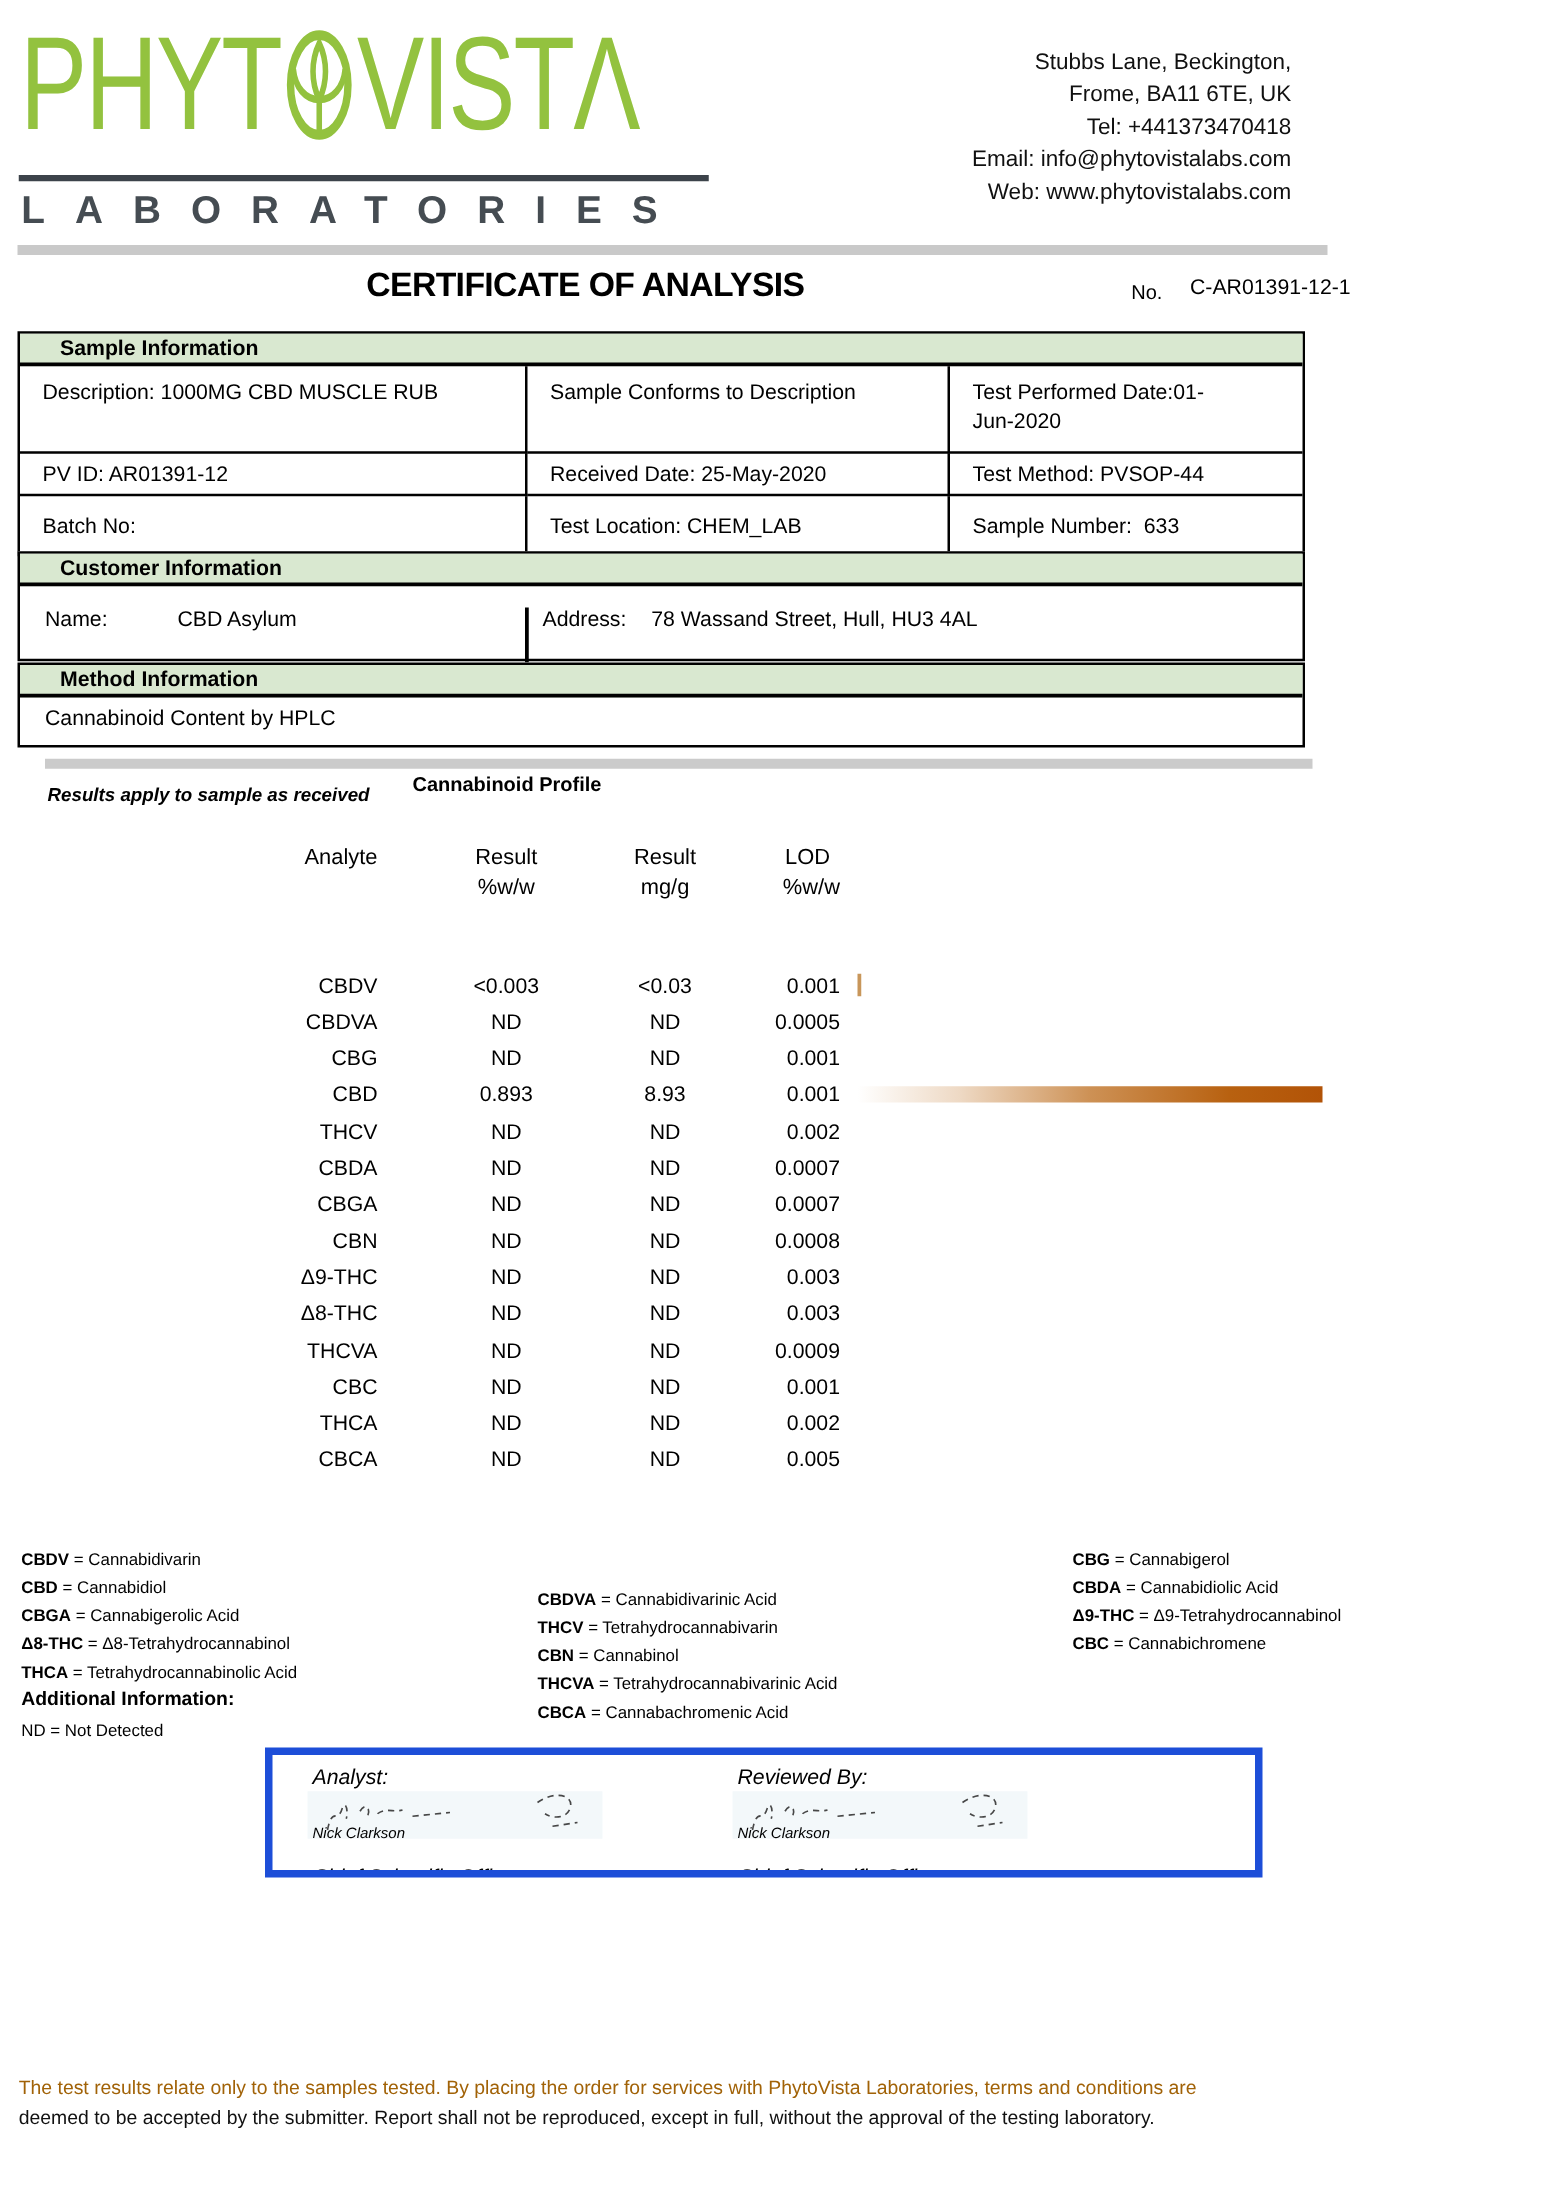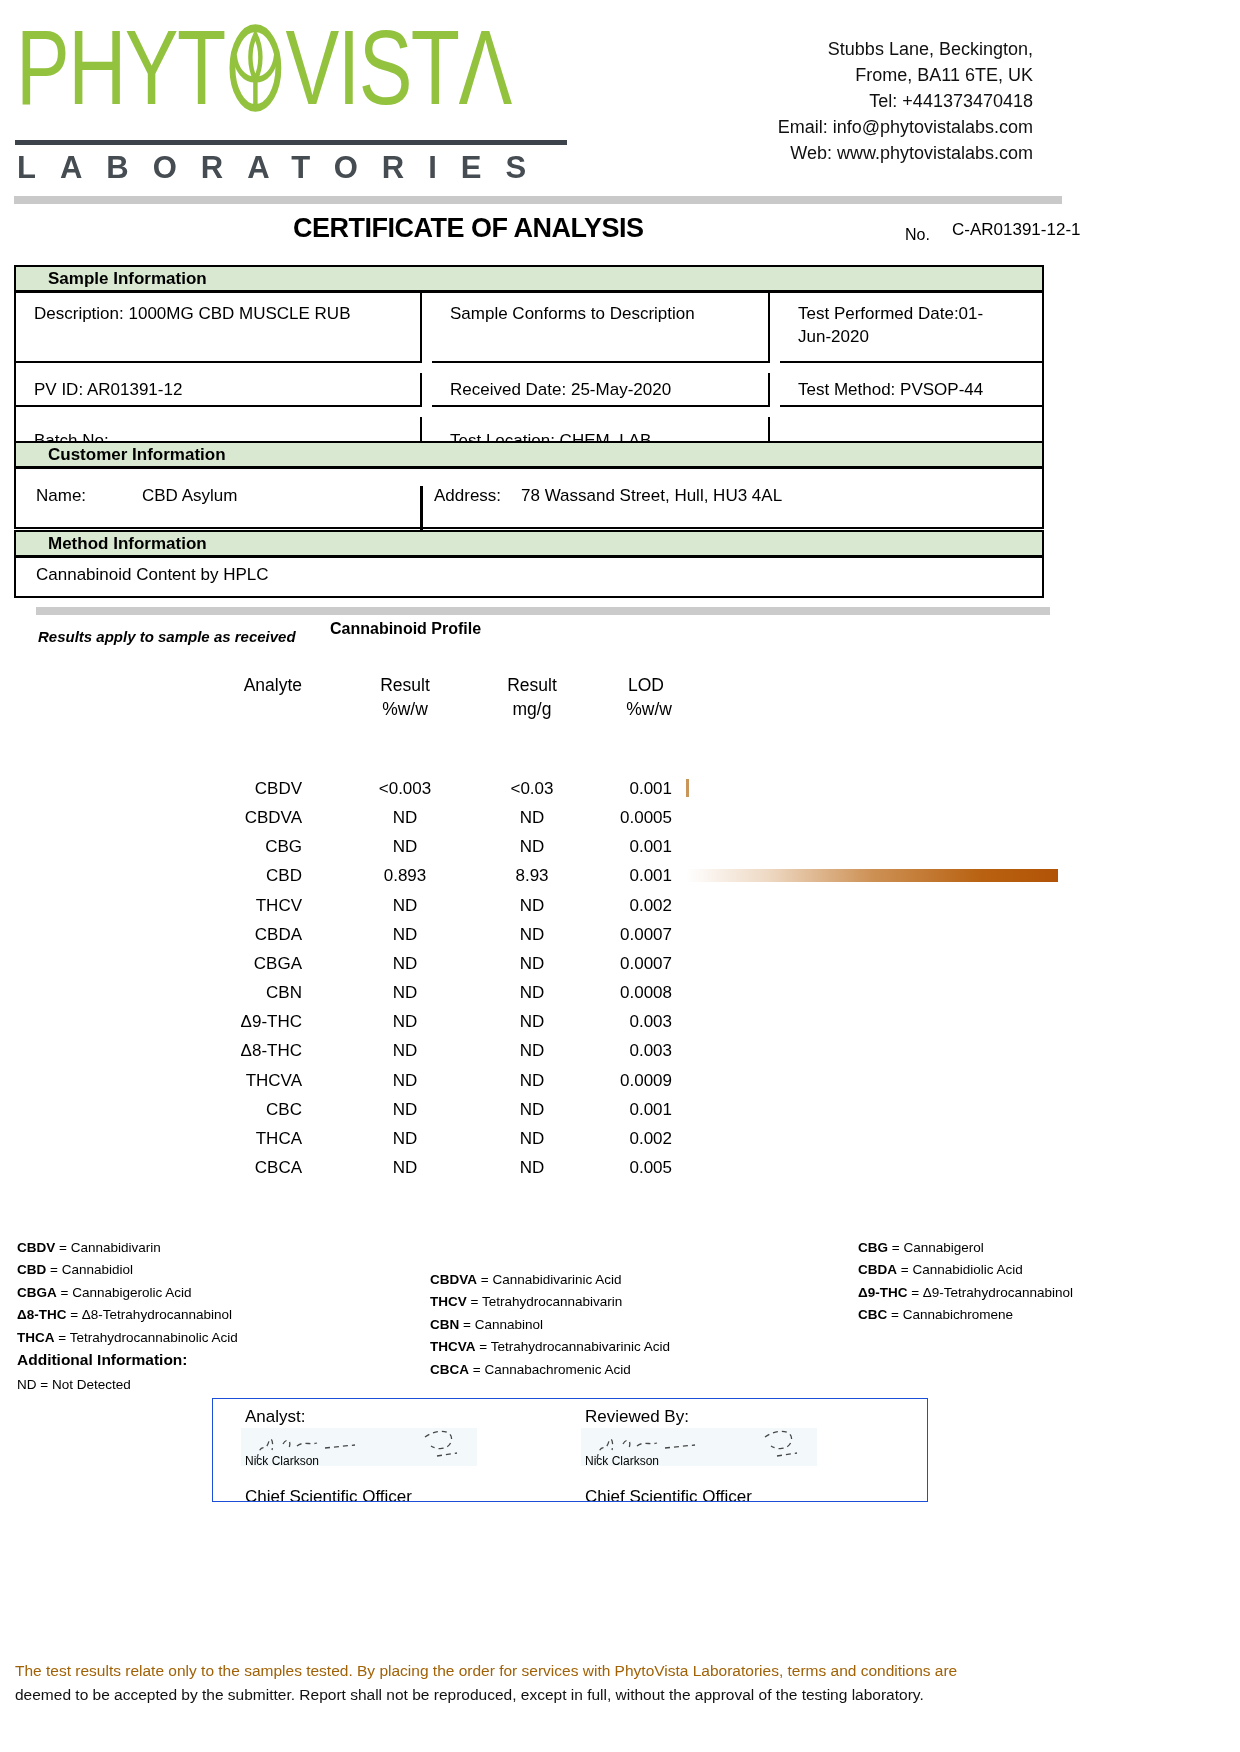--- a/index.html
+++ b/index.html
@@ -22,21 +22,21 @@
 
   .doc-title { position:absolute; left:293px; top:213px; font-size:27px; font-weight:700; letter-spacing:-.5px; }
   .no-label  { position:absolute; left:905px; top:226px; font-size:16px; }
   .no-value  { position:absolute; left:952px; top:220px; font-size:17px; }
 
   
   .sec { position:absolute; left:14px; width:1030px; border:2px solid #000; background:#fff; }
   .sec-h { height:26px; background:#d9e8d0; border-bottom:3px solid #000; font-weight:700;
            font-size:17px; padding-left:32px; display:flex; align-items:center; }
   .sample { top:265px; }
-  .s-grid { display:grid; grid-template-columns:406px 338px 1fr; grid-template-rows:70px 34px 46px;gap:10px; }
+  .s-grid { display:grid; grid-template-columns:406px 338px 1fr; grid-template-rows:70px 34px 46px; }
   .s-cell { font-size:17px; padding:0 10px 0 18px; border-right:2px solid #000; border-bottom:2px solid #000;
             display:flex; align-items:center; line-height:23px; }
   .s-cell:nth-child(3n) { border-right:0; }
   .s-cell:nth-child(n+7) { border-bottom:0; }
   .s-cell:nth-child(-n+3) { align-items:flex-start; padding-top:9px; }
   .s-cell:nth-child(3) { padding-right:58px; }
 
   .cust { top:441px; }
   .cust-row { position:relative; height:58px; font-size:17px; }
   .cust-row span { position:absolute; top:17px; }
@@ -71,21 +71,21 @@
 
   
   .lg-col { position:absolute; top:1237px; font-size:13.5px; line-height:22.4px; }
   .lg-1 { left:17px; } .lg-2 { left:430px;margin-top:32px; } .lg-3 { left:858px; }
   .lg-line b { font-weight:700; }
 
   .add-h { position:absolute; left:17px; top:1351px; font-size:15.5px; font-weight:700; }
   .add-n { position:absolute; left:17px; top:1377px; font-size:13.5px; }
 
   
-  .signoff { position:absolute; left:212px; top:1398px; width:716px; height:104px; border:1px solid #1d4ed8; overflow:hidden; }
+  .signoff { position:absolute; left:212px; top:1398px; width:798px; height:104px; border:6px solid #1d4ed8; overflow:hidden;font-style:italic; }
   .signoff .lbl  { position:absolute; top:8px; font-size:17px; }
   .an-l { left:32px; } .rv-l { left:372px; }
   .sig  { position:absolute; top:26px; width:250px; height:44px; }
   .sig1 { left:26px; } .sig2 { left:366px; }
   .nm   { position:absolute; top:55px; font-size:12px; }
   .an-n { left:32px; } .rv-n { left:372px; }
   .ttl  { position:absolute; top:88px; font-size:17px; }
   .an-t { left:32px; } .rv-t { left:372px; }
 
   .footer-1 { position:absolute; left:15px; top:1662px; font-size:15.5px; color:#a16207; }
@@ -127,20 +127,21 @@
     <div class="sec-h">Sample Information</div>
     <div class="s-grid">
         <div class="s-cell">Description: 1000MG CBD MUSCLE RUB</div>
         <div class="s-cell">Sample Conforms to Description</div>
         <div class="s-cell">Test Performed Date:01-Jun-2020</div>
         <div class="s-cell">PV ID: AR01391-12</div>
         <div class="s-cell">Received Date: 25-May-2020</div>
         <div class="s-cell">Test Method: PVSOP-44</div>
         <div class="s-cell">Batch No:</div>
         <div class="s-cell">Test Location: CHEM_LAB</div>
+        <div class="s-cell">Sample Number:&nbsp; 633</div>
       </div>
   </div>
 
   <div class="sec cust">
     <div class="sec-h">Customer Information</div>
     <div class="cust-row">
       <span class="c-nl">Name:</span>
       <span class="c-nv">CBD Asylum</span>
       <span class="c-div"></span>
       <span class="c-al">Address:</span>

